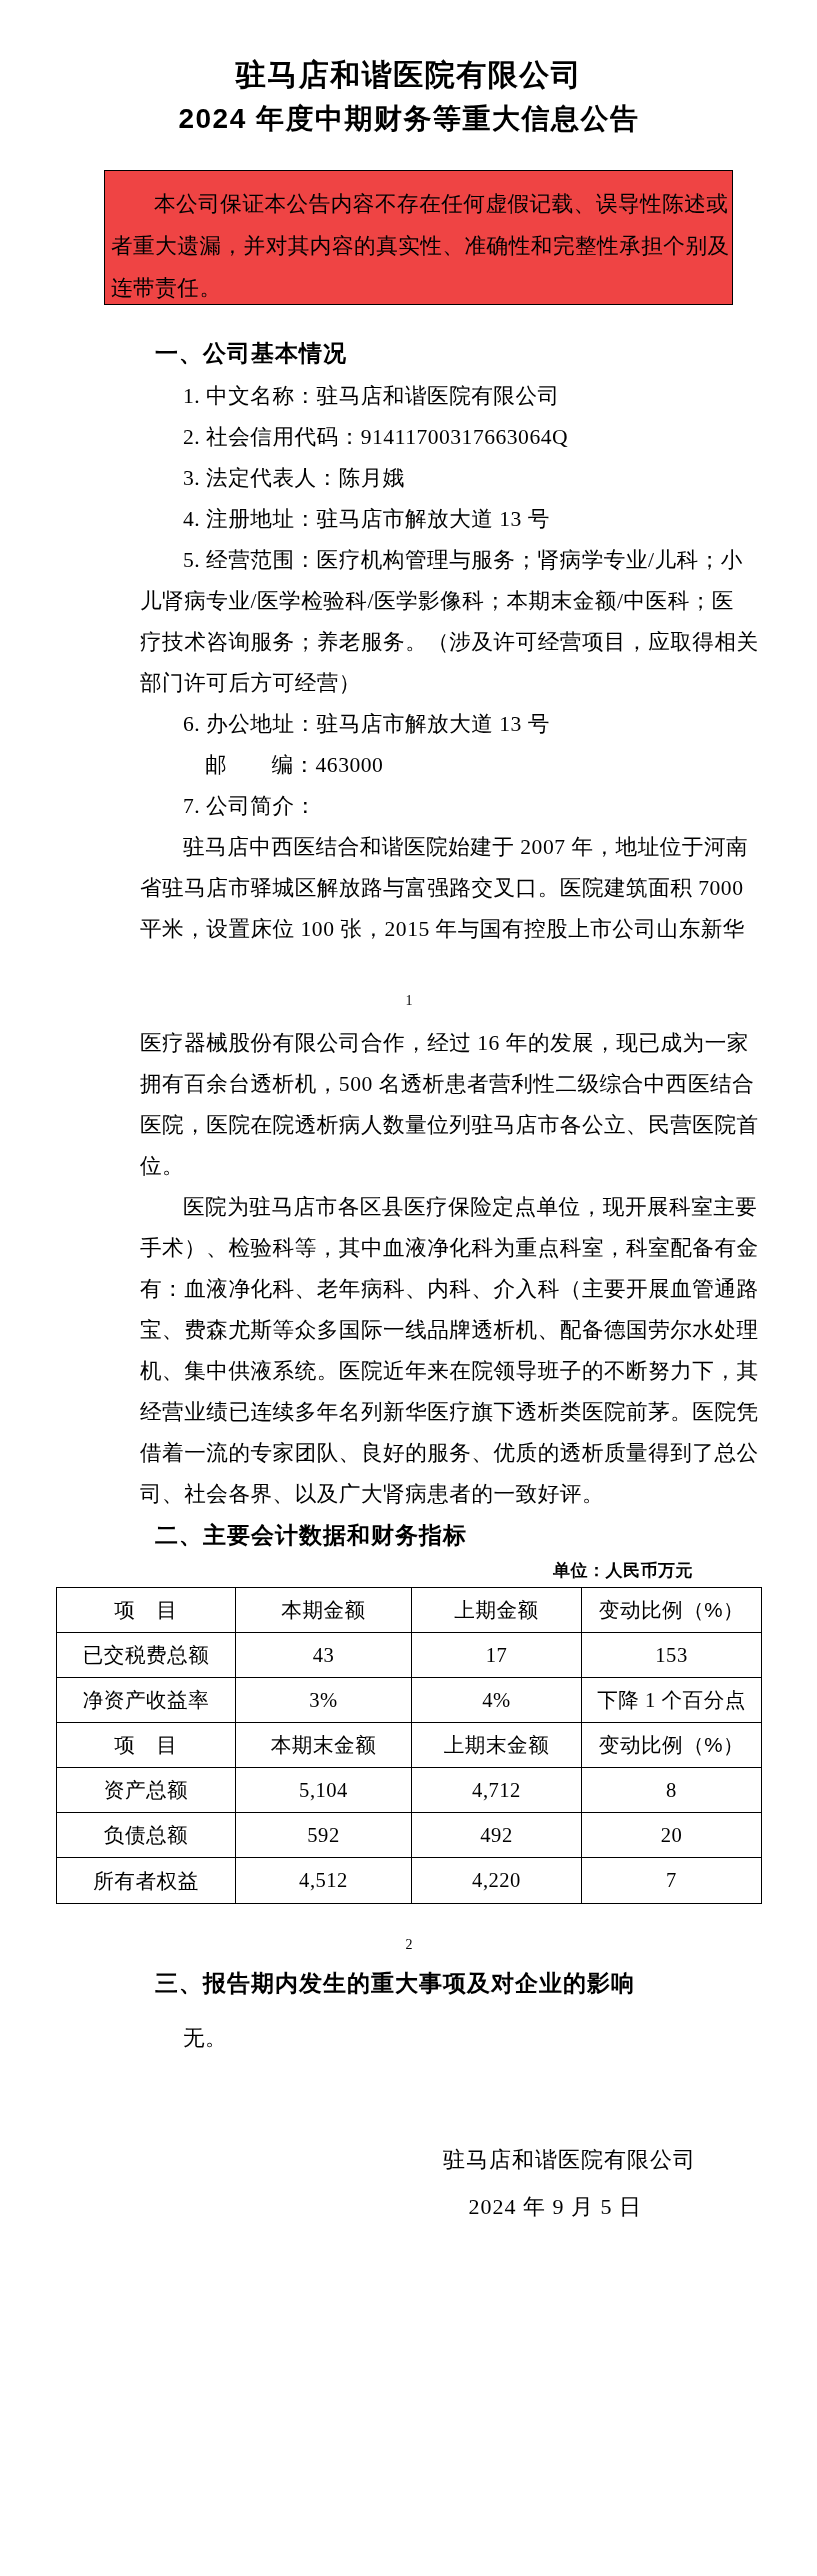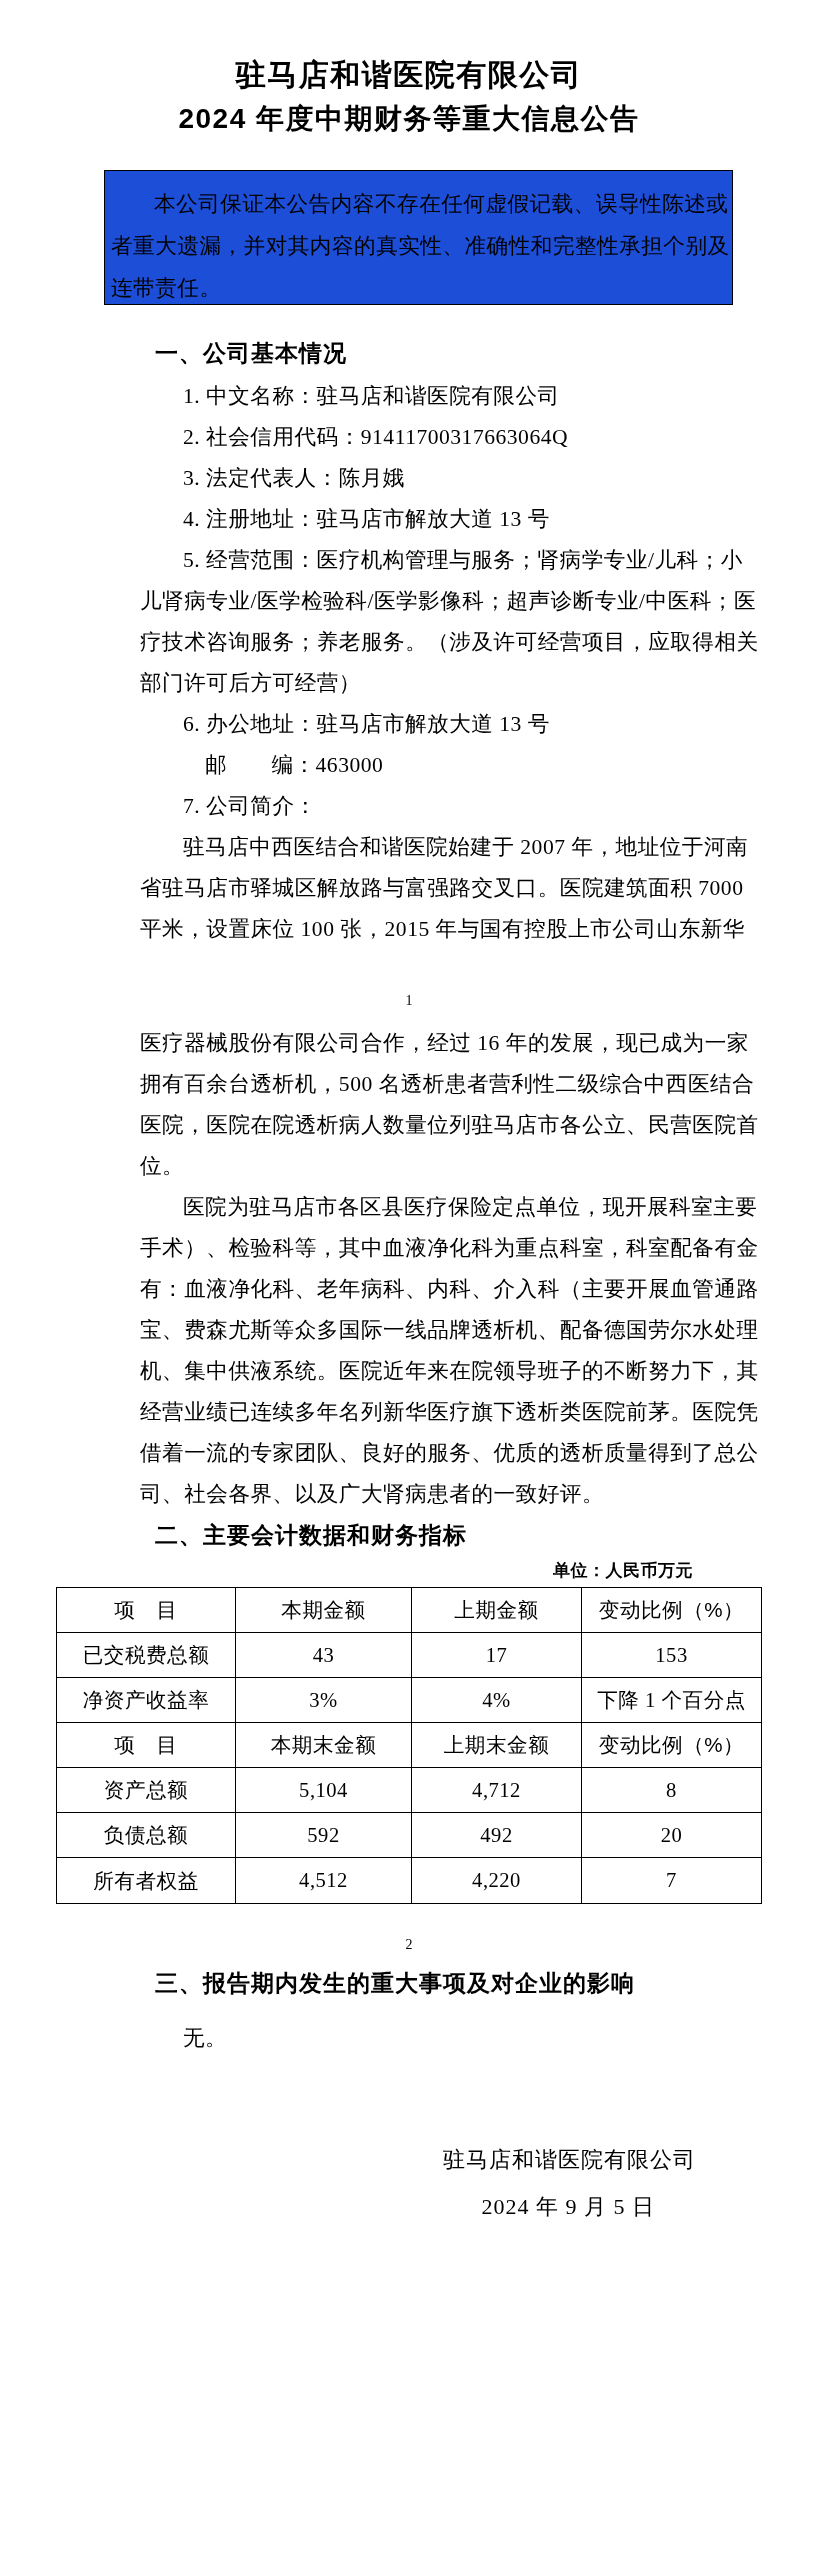--- a/index.html
+++ b/index.html
@@ -122,46 +122,46 @@
   #pnum2{top:1937px;}
 
   
   .sig-line{
     position:absolute;
     font-size:22px;
     letter-spacing:1px;
     white-space:nowrap;
   }
   #sig-company{top:2145px;right:122px;}
-  #sig-date{top:2192px;right:163px;}
+  #sig-date{top:2192px;right:176px;}
 </style>
 </head>
 <body>
 
 <div class="page">
 
   <div class="doc-title" id="title1">驻马店和谐医院有限公司</div>
 
   <div class="doc-title" id="title2">2024 年度中期财务等重大信息公告</div>
 
-  <div class="disclaimer-box" style="background: #1d4ed8; padding-left: 6px;">
+  <div class="disclaimer-box" style="background: #ef4444; padding-left: 6px;">
       <div class="line indent">本公司保证本公告内容不存在任何虚假记载、误导性陈述或</div>
       <div class="line">者重大遗漏，并对其内容的真实性、准确性和完整性承担个别及</div>
       <div class="line">连带责任。</div>
     </div>
 
   <div class="sec-heading" id="h1">一、公司基本情况</div>
 
   <div class="lines" id="page1-lines">
       <div class="line indent">1. 中文名称：驻马店和谐医院有限公司</div>
       <div class="line indent">2. 社会信用代码：91411700317663064Q</div>
       <div class="line indent">3. 法定代表人：陈月娥</div>
       <div class="line indent">4. 注册地址：驻马店市解放大道 13 号</div>
       <div class="line indent">5. 经营范围：医疗机构管理与服务；肾病学专业/儿科；小</div>
-      <div class="line">儿肾病专业/医学检验科/医学影像科；超声诊断专业/中医科；医</div>
+      <div class="line">儿肾病专业/医学检验科/医学影像科；本期末金额/中医科；医</div>
       <div class="line">疗技术咨询服务；养老服务。（涉及许可经营项目，应取得相关</div>
       <div class="line">部门许可后方可经营）</div>
       <div class="line indent">6. 办公地址：驻马店市解放大道 13 号</div>
       <div class="line indent">　邮　　编：463000</div>
       <div class="line indent">7. 公司简介：</div>
       <div class="line indent">驻马店中西医结合和谐医院始建于 2007 年，地址位于河南</div>
       <div class="line">省驻马店市驿城区解放路与富强路交叉口。医院建筑面积 7000</div>
       <div class="line">平米，设置床位 100 张，2015 年与国有控股上市公司山东新华</div>
     </div>
 

